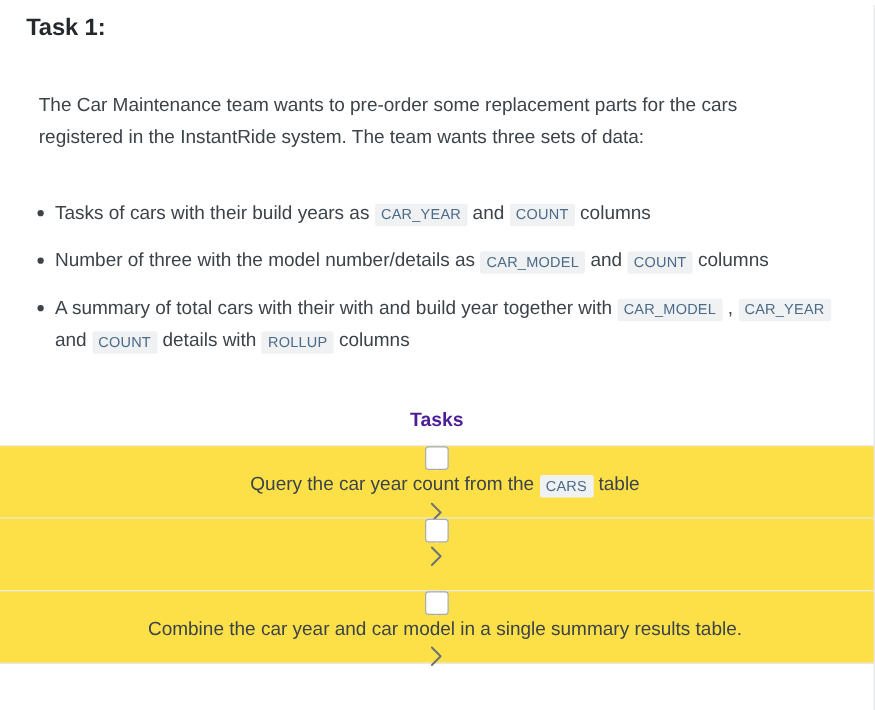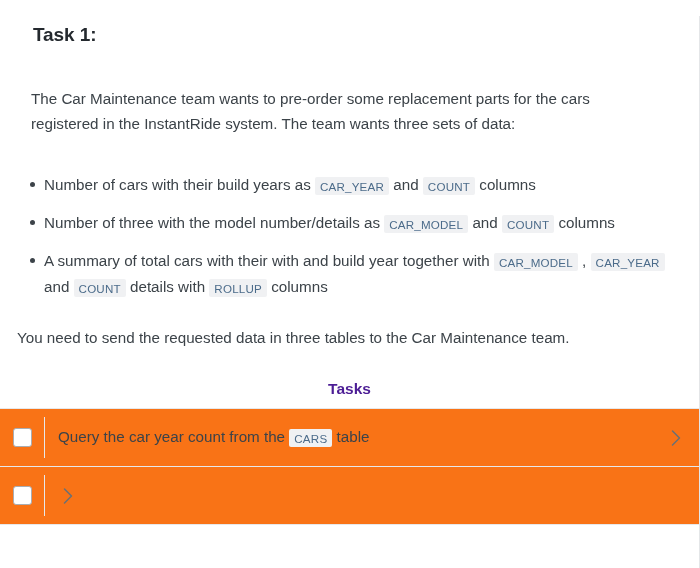--- a/index.html
+++ b/index.html
@@ -22,21 +22,21 @@
     border-right: 1px solid #e4e6e8;
     position: relative;
   }
   .content {
     padding: 0 17px;
   }
   .task-heading {
     font-size: 19px;
     font-weight: bold;
     color: #24292e;
-    margin: 16px;
+    margin: 4px;
     padding-top: 8px;
     letter-spacing: -0.1px;
   }
   .intro {
     font-size: 15.2px;
     line-height: 25px;
     color: #3c4349;
     margin: 14px;
     padding-top: 24px;
     max-width: 630px;
@@ -90,22 +90,23 @@
     padding-bottom: 10px;
   }
   .task-list {
     border-top: 1px solid #e7e8ea;
   }
   .task-row {
     display: flex;
     align-items: center;
     height: 57px;
     border-bottom: 1px solid #e7e8ea;
-    background: #f97316;
+    background: #fde047;
     cursor: pointer;
+    flex-direction: column;
   }
   .checkbox-cell {
     width: 44px;
     min-width: 44px;
     display: flex;
     align-items: center;
     justify-content: center;
   }
   .checkbox {
     width: 19px;
@@ -144,26 +145,25 @@
 <body>
 
 <div class="page">
   <div class="content">
 
     <h1 class="task-heading">Task 1:</h1>
 
     <p class="intro">The Car Maintenance team wants to pre-order some replacement parts for the cars registered in the InstantRide system. The team wants three sets of data:</p>
 
     <ul class="bullets" id="bullets">
-        <li><span>Number of cars with their build years as </span><code class="chip">CAR_YEAR</code><span> and </span><code class="chip">COUNT</code><span> columns</span></li>
+        <li><span>Tasks of cars with their build years as </span><code class="chip">CAR_YEAR</code><span> and </span><code class="chip">COUNT</code><span> columns</span></li>
         <li><span>Number of three with the model number/details as </span><code class="chip">CAR_MODEL</code><span> and </span><code class="chip">COUNT</code><span> columns</span></li>
         <li><span>A summary of total cars with their with and build year together with </span><code class="chip">CAR_MODEL</code><span> , </span><code class="chip">CAR_YEAR</code><span> and </span><code class="chip">COUNT</code><span> details with </span><code class="chip">ROLLUP</code><span> columns</span></li>
       </ul>
 
-    <p class="outro">You need to send the requested data in three tables to the Car Maintenance team.</p>
 
   </div>
 
   <div class="tasks-title">Tasks</div>
 
   <div class="task-list" id="task-list">
       <div class="task-row">
         <div class="checkbox-cell">
           <div class="checkbox"></div>
         </div>
@@ -179,14 +179,26 @@
         <div class="checkbox-cell">
           <div class="checkbox"></div>
         </div>
         <div class="row-divider"></div>
         <div class="chevron-cell">
           <svg class="chevron" width="13" height="20" viewBox="0 0 13 20" fill="none" xmlns="http://www.w3.org/2000/svg">
             <path d="M2.5 3 L9.5 10 L2.5 17" stroke="#6a7075" stroke-width="1.5" fill="none" stroke-linecap="round" stroke-linejoin="round"></path>
           </svg>
         </div>
       </div>
+      <div class="task-row">
+        <div class="checkbox-cell">
+          <div class="checkbox"></div>
+        </div>
+        <div class="row-divider"></div>
+        <div class="task-label"><span>Combine the car year and car model in a single summary results table.</span></div>
+        <div class="chevron-cell">
+          <svg class="chevron" width="13" height="20" viewBox="0 0 13 20" fill="none" xmlns="http://www.w3.org/2000/svg">
+            <path d="M2.5 3 L9.5 10 L2.5 17" stroke="#6a7075" stroke-width="1.5" fill="none" stroke-linecap="round" stroke-linejoin="round"></path>
+          </svg>
+        </div>
+      </div>
     </div>
 </div>
 
 </body></html>

